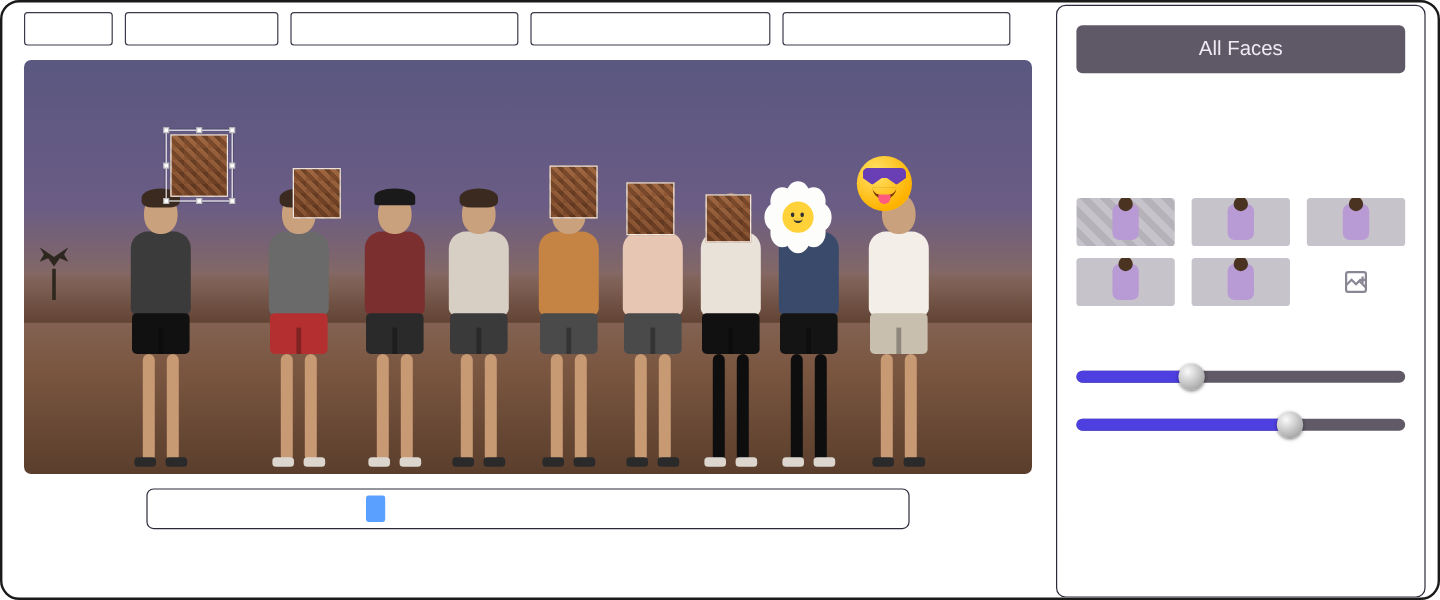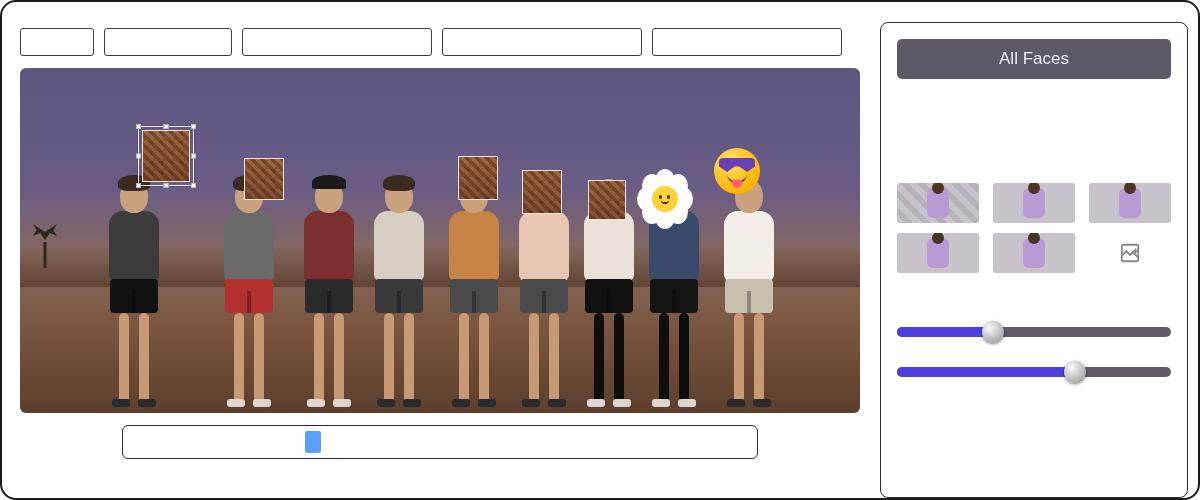--- a/index.html
+++ b/index.html
@@ -5,21 +5,21 @@
   * { box-sizing: border-box; margin: 0; padding: 0; }
   html, body { width: 1200px; height: 500px; font-family: -apple-system, BlinkMacSystemFont, "Segoe UI", sans-serif; }
   body { background: #fff; }
 
   .app {
     width: 1200px;
     height: 500px;
     border: 2px solid #1a1a1a;
     border-radius: 16px;
     display: flex;
-    padding: 20px 10px 0 10px;
+    padding: 2px 10px 0 10px;
     gap: 12px;
     overflow: hidden;
   }
 
   .left {
     flex: 1;
     display: flex;
     flex-direction: column;
     gap: 12px;
   }

